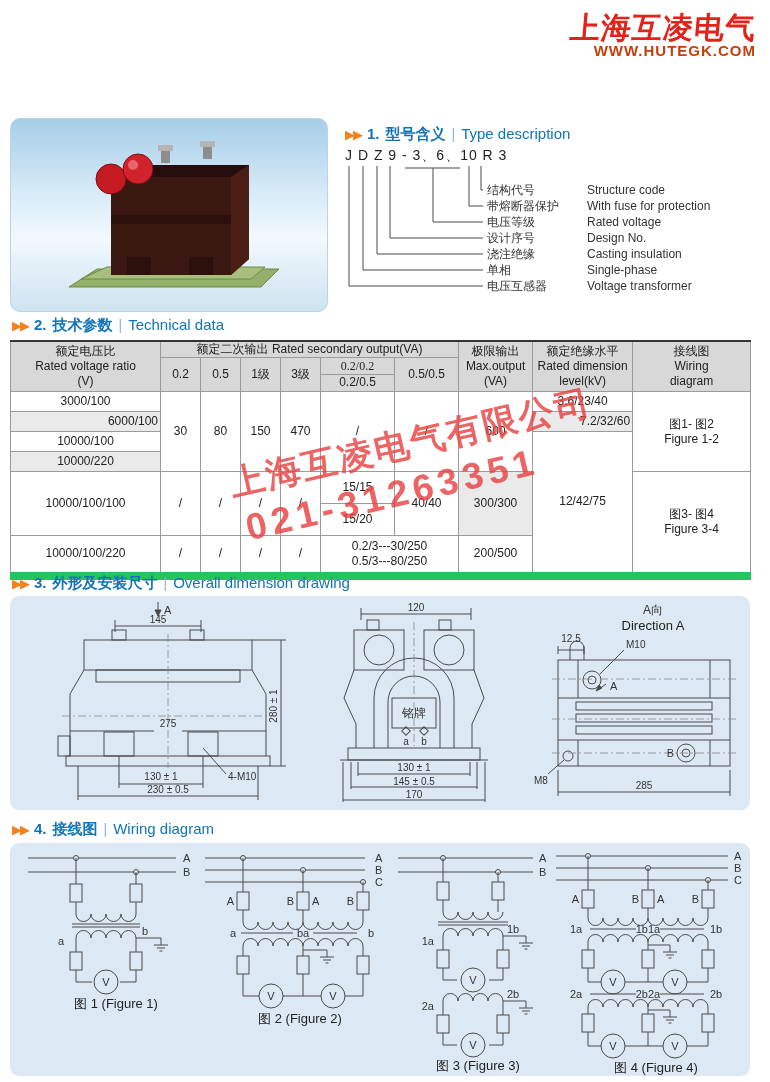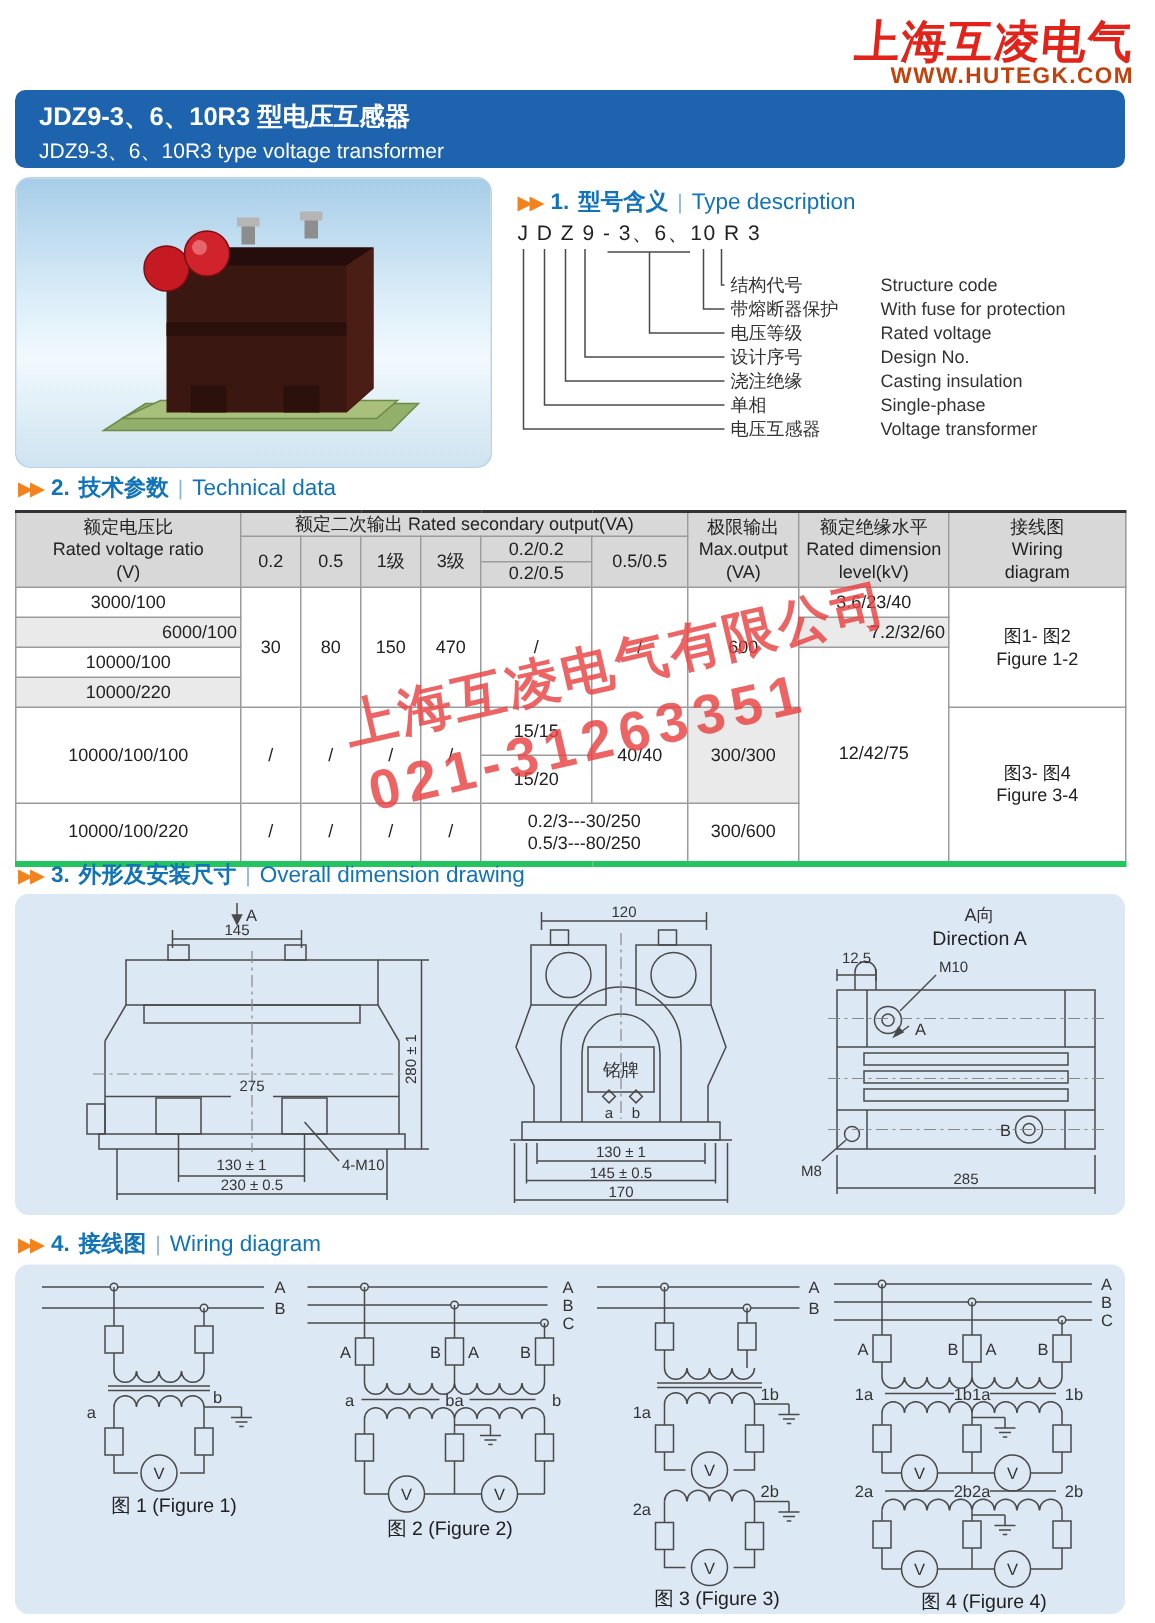--- a/index.html
+++ b/index.html
@@ -19,25 +19,25 @@
          border:1px solid #b8d4e8;box-sizing:border-box;
          background:linear-gradient(180deg,#a7cde8,#d9ecf8 40%,#f1f9fd 62%,#cfe3f0);}
   
   .sec-head{position:absolute;display:flex;align-items:baseline;gap:6px;white-space:nowrap;}
   .sec-head .arrows{color:#f2821e;font-size:13px;letter-spacing:-2px;}
   .sec-head .num,.sec-head .cn{color:#1173b8;font-weight:bold;font-size:15px;}
   .sec-head .sep{color:#85b6da;font-size:14px;}
   .sec-head .en{color:#1173b8;font-size:15px;}
   
   table.spec{position:absolute;left:10px;top:340px;width:740px;border-collapse:collapse;table-layout:fixed;
-             font-size:12px;text-align:center;border-top:2px solid #333;border-bottom:4px solid #22c55e;}
+             font-size:12px;text-align:center;border-top:2px solid #333;border-bottom:8px solid #22c55e;}
   .spec td{border:1px solid #9b9b9b;padding:0 2px;line-height:1.25;}
   .spec .hd{background:#d8d8d8;}
   .spec .shade{background:#eaeaea;}
-  .split-top{border-bottom:1px solid #9b9b9b;}
+  .split-top{border-bottom:1px solid #9b9b9b;font-family:Liberation Serif, serif;}
   
   .panel{position:absolute;left:10px;width:740px;background:#dce8f3;border-radius:9px;}
   #panel-dim{top:596px;height:214px;}
   #panel-wiring{top:843px;height:233px;}
   svg{position:absolute;overflow:visible;}
   svg text{font-family:"Liberation Sans",sans-serif;fill:#333;}
   .dim{font-size:10px;}
   .lbl{font-size:11px;}
   .cn12{font-size:12px;}
   .cap{font-size:13px;fill:#222;}
@@ -51,24 +51,20 @@
   .watermark .w2{display:block;font-size:37px;letter-spacing:5px;margin:2px 0 0 6px;}
 </style>
 </head>
 <body>
 
 <div class="page">
 
   <div class="logo">上海互凌电气</div>
   <div class="website">WWW.HUTEGK.COM</div>
 
-  <div class="titlebar">
-    <span class="t-cn">JDZ9-3、6、10R3 型电压互感器</span>
-    <span class="t-en">JDZ9-3、6、10R3  type voltage transformer</span>
-  </div>
 
   <div class="photo">
     <svg width="316" height="192" style="left:0;top:0;">
       <g>
         <polygon points="58,168 250,168 268,150 86,150" fill="#93b06b" stroke="#6d8a4a"></polygon>
         <polygon points="70,160 240,160 254,148 96,148" fill="#a8c07c" stroke="#6d8a4a"></polygon>
         <polygon points="118,46 238,46 238,140 220,156 100,156 100,58" fill="#3b1712"></polygon>
         <polygon points="100,58 118,46 238,46 220,58" fill="#240d0a"></polygon>
         <polygon points="220,58 238,46 238,140 220,156" fill="#4a1d15"></polygon>
         <rect x="100" y="96" width="120" height="9" fill="#2c100c"></rect>
@@ -224,21 +220,21 @@
     <tr style="height:40px;">
       <td>10000/100/220</td>
       <td>/</td>
       <td>/</td>
       <td>/</td>
       <td>/</td>
       <td colspan="2">
         <div>0.2/3---30/250</div>
         <div>0.5/3---80/250</div>
       </td>
-      <td>300/600</td>
+      <td>200/500</td>
     </tr>
   </tbody>
     </table>
 
   <div class="watermark">
     <span class="w1">上海互凌电气有限公司</span>
     <span class="w2">021-31263351</span>
   </div>
 
   <div class="sec-head" style="left:12px;top:574px;">

